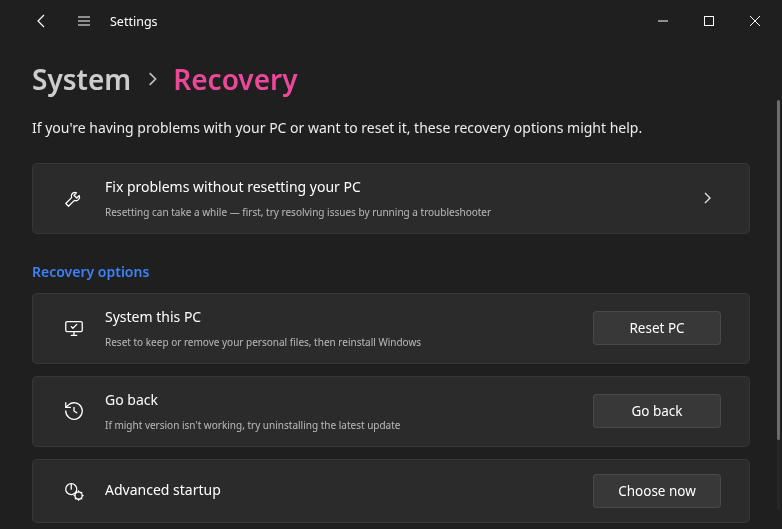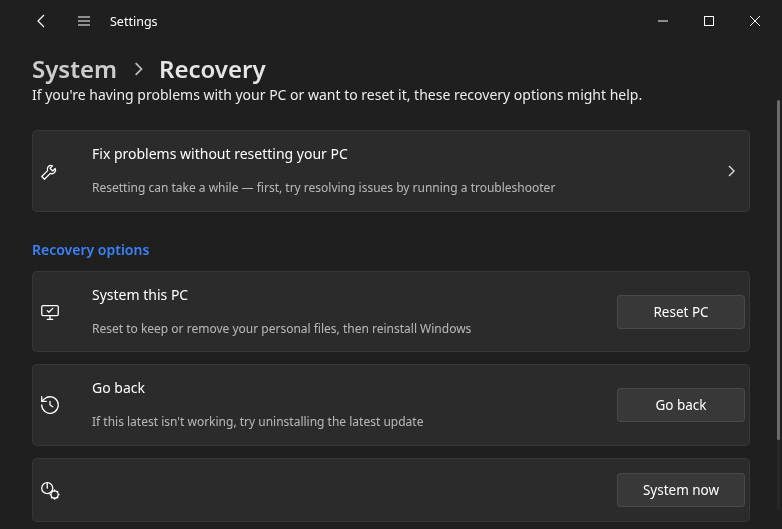--- a/index.html
+++ b/index.html
@@ -34,53 +34,53 @@
     }
     .caption-btn svg { width: 10px; height: 10px; }
 
     .content {
       padding: 0 32px;
       height: calc(100% - 42px);
       overflow-y: auto;
     }
     .breadcrumb {
       display: flex; align-items: center; gap: 14px;
-      font-size: 24px; font-weight: 600;
-      margin-top: 10px;
+      font-size: 28px; font-weight: 600;
+      margin-top: 18px;
     }
     .bc-parent { color: rgba(255,255,255,0.78); font-weight: 600;}
     .bc-sep { color: rgba(255,255,255,0.7); font-size: 18px; }
-    .bc-current { color: #e5e5e5; font-weight: 600;}
+    .bc-current { color: #ec4899; font-weight: 600;}
     .page-desc {
       font-size: 14px;
       color: rgba(255,255,255,0.92);
+      margin-top: 20px;
     }
 
     .card {
       background: #2b2b2b;
       border-radius: 5px;
       border: 1px solid rgba(255,255,255,0.06);
       display: flex;
       align-items: center;
-      padding: 14px 4px;
+      padding: 14px 28px;
       margin-top: 12px;
-      gap: 11px;
     }
     .card-top { margin-top: 26px; }
     .card-icon {
       width: 26px;
       flex: 0 0 26px;
       display: flex; align-items: center; justify-content: center;
       color: #fff;
       margin-right: 18px;
     }
     .card-icon svg { width: 22px; height: 22px; }
     .card-text { flex: 1 1 auto; min-width: 0; }
     .card-title { font-size: 14px; color: #fff; line-height: 1.35; }
-    .card-sub { font-size: 12px; color: rgba(255,255,255,0.66); margin-top: 16px; line-height: 1.4;}
+    .card-sub { font-size: 10px; color: rgba(255,255,255,0.66); margin-top: 8px; line-height: 1.4;}
     .card-chevron {
       width: 28px; display:flex; align-items:center; justify-content:center;
       color: rgba(255,255,255,0.85);
     }
     .card-chevron svg { width: 12px; height: 12px; }
 
     .section-head {
       font-size: 14px; font-weight: 600; color: #3b82f6;
       margin-top: 28px;
     }
@@ -204,36 +204,37 @@
   <div class="card">
     <div class="card-icon">
       <svg viewBox="0 0 24 24" fill="none" stroke="currentColor" stroke-width="1.4" stroke-linecap="round" stroke-linejoin="round">
           <path d="M3 12a9 9 0 1 0 3-6.7L3 8"></path>
           <path d="M3 3v5h5"></path>
           <path d="M12 8v4l3 2"></path>
         </svg>
     </div>
     <div class="card-text">
       <div class="card-title">Go back</div>
-      <div class="card-sub">If this latest isn't working, try uninstalling the latest update</div>
+      <div class="card-sub">If might version isn't working, try uninstalling the latest update</div>
     </div>
     <button class="action-btn">Go back</button>
   </div>
 
   <div class="card">
     <div class="card-icon">
       <svg viewBox="0 0 24 24" fill="none" stroke="currentColor" stroke-width="1.4" stroke-linecap="round" stroke-linejoin="round">
           <circle cx="9" cy="10" r="6"></circle>
           <path d="M9 5v5"></path>
           <circle cx="17" cy="17" r="4"></circle>
           <path d="M17 13v-1M17 22v-1M21 17h1M12 17h1M19.8 14.2l.7-.7M13.5 20.5l.7-.7M19.8 19.8l.7.7M13.5 13.5l.7.7"></path>
         </svg>
     </div>
     <div class="card-text">
-    </div>
-    <button class="action-btn">System now</button>
+      <div class="card-title">Advanced startup</div>
+    </div>
+    <button class="action-btn">Choose now</button>
   </div>
 
 </div>
 
 <div class="scrollbar-track">
   <div class="scrollbar-thumb"></div>
 </div>
 
 </body></html>

